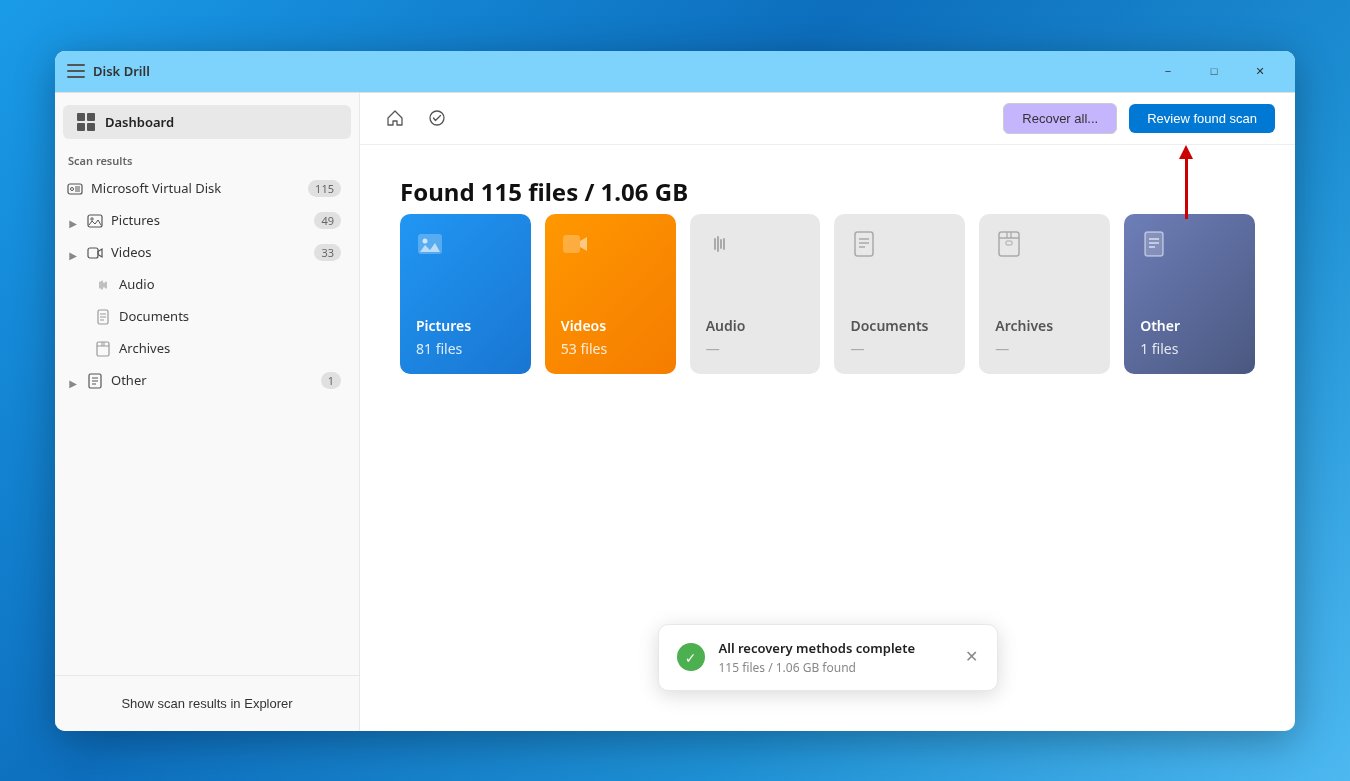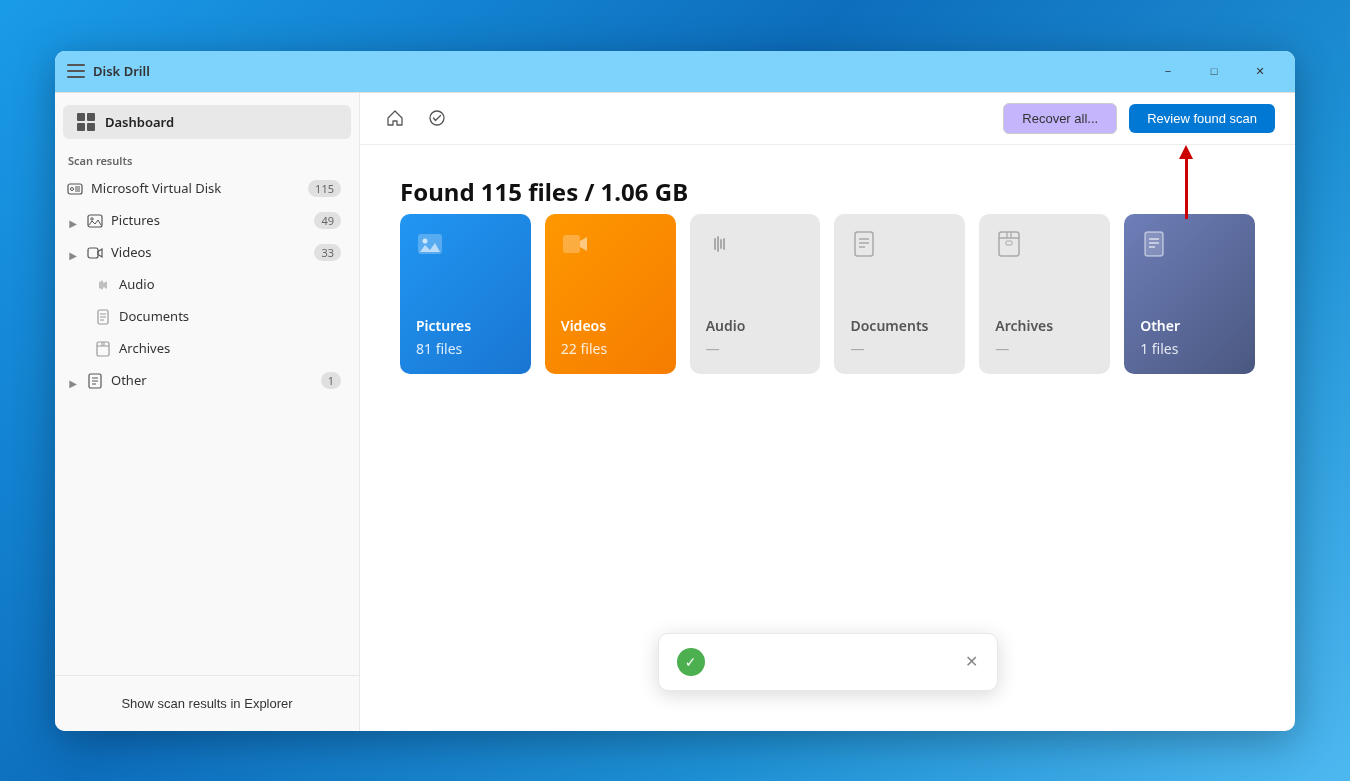--- a/index.html
+++ b/index.html
@@ -570,21 +570,21 @@
           </div>
 
           <div class="file-card videos">
             <span class="card-icon">
               <svg width="28" height="28" viewBox="0 0 28 28" fill="none">
                 <rect x="2" y="5" width="17" height="18" rx="3" fill="rgba(255,255,255,0.25)"></rect>
                 <path d="M19 11 L26 7 L26 21 L19 17 Z" fill="rgba(255,255,255,0.5)"></path>
               </svg>
             </span>
             <span class="card-name">Videos</span>
-            <span class="card-count">22 files</span>
+            <span class="card-count">53 files</span>
           </div>
 
           <div class="file-card audio">
             <span class="card-icon">
               <svg width="28" height="28" viewBox="0 0 28 28" fill="none">
                 <path d="M9 9 L9 19 M12 7 L12 21 M15 10 L15 18 M18 9 L18 19" stroke="#aaa" stroke-width="2" stroke-linecap="round"></path>
               </svg>
             </span>
             <span class="card-name">Audio</span>
             <span class="card-count">—</span>
@@ -631,18 +631,22 @@
           </div>
         </div>
 
         <div class="arrow-annotation" style="position:absolute; top:0px; right:102px;">
           <div class="arrow-head"></div>
           <div class="arrow-line"></div>
         </div>
 
         <div class="toast">
           <div class="toast-icon">✓</div>
+          <div class="toast-text">
+            <div class="toast-title">All recovery methods complete</div>
+            <div class="toast-sub">115 files / 1.06 GB found</div>
+          </div>
           <button class="toast-close">✕</button>
         </div>
       </div>
     </div>
   </div>
 </div>
 
 </body></html>

